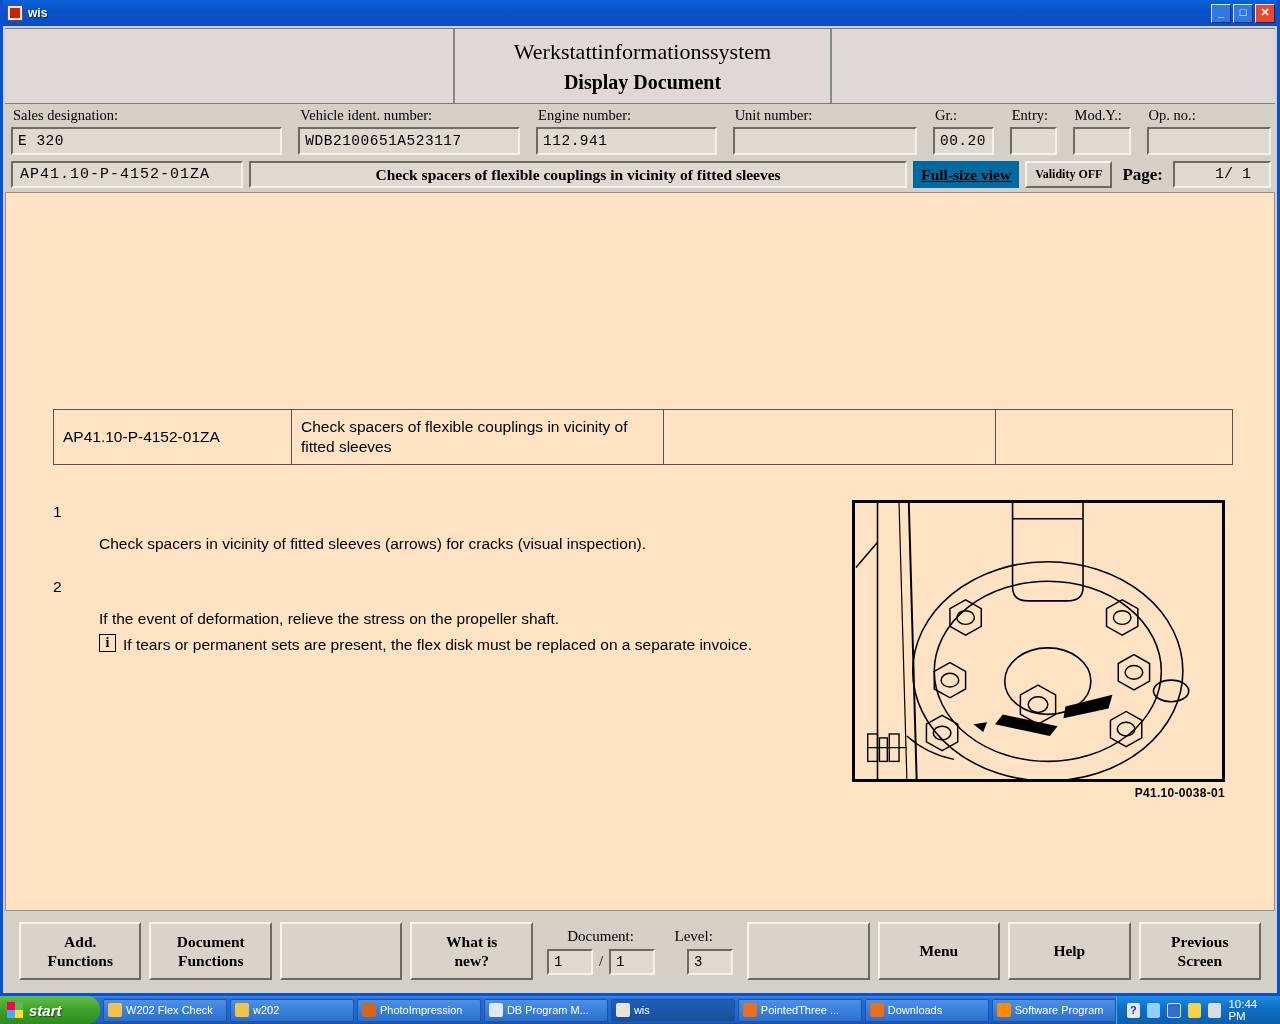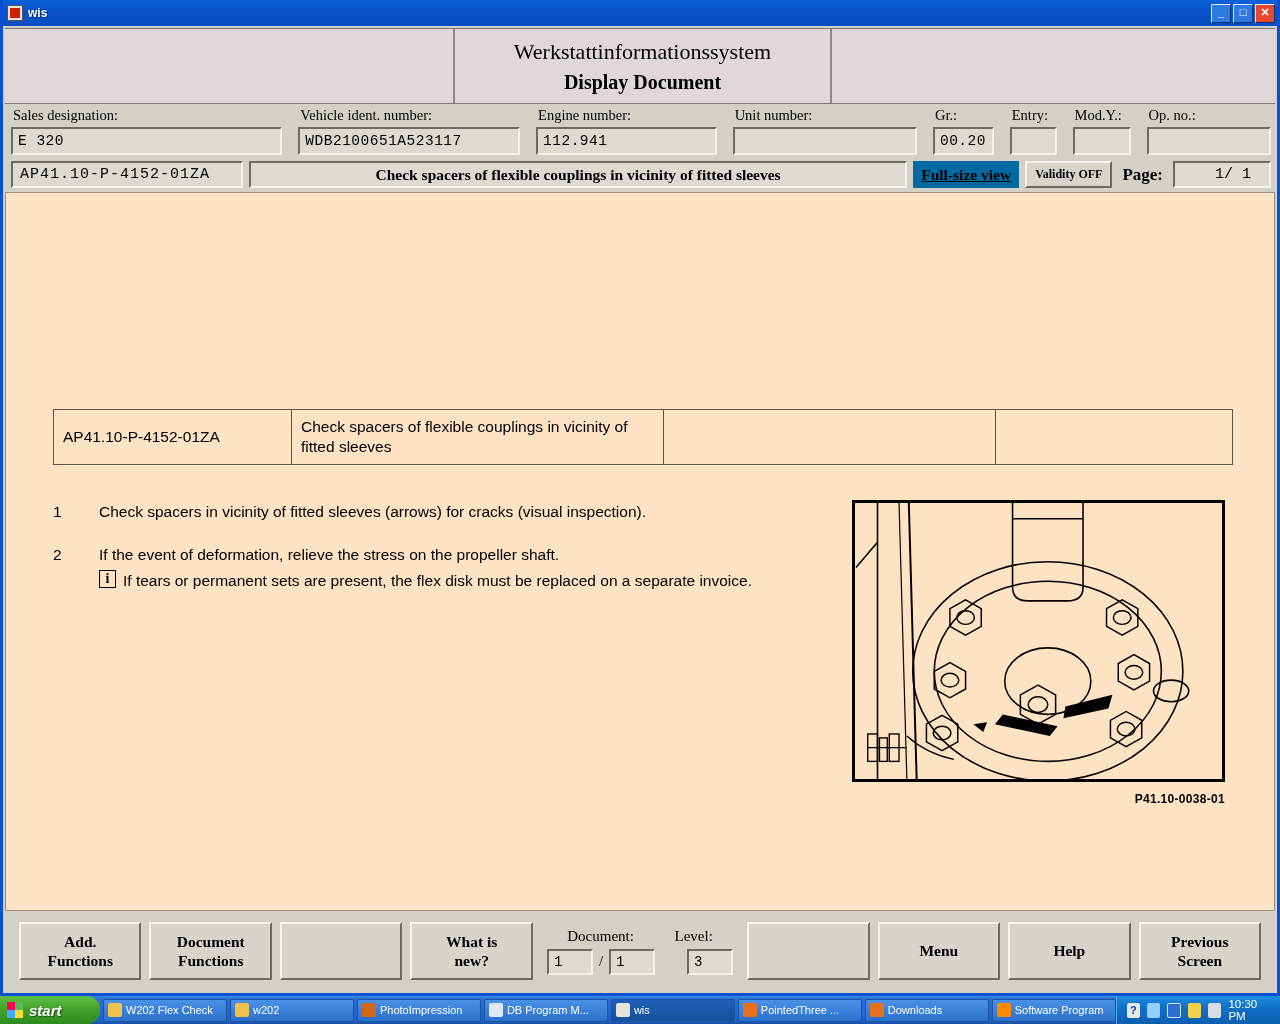--- a/index.html
+++ b/index.html
@@ -181,21 +181,21 @@
   #steps {
     position: absolute;
     left: 47px; top: 308px;
     width: 790px;
     font-family: "Liberation Sans", sans-serif;
     font-size: 15.5px;
     color: #000;
   }
   .step { display: flex; margin-bottom: 22px; line-height: 1.38; }
   .step .num { width: 46px; flex: 0 0 46px; }
-  .step .body { flex: 1; }
+  .step .body { flex: 1; margin-top: 32px; }
   .note { margin-top: 4px; display: flex; align-items: flex-start; }
   .i-box {
     display: inline-block;
     width: 17px; height: 18px;
     border: 1px solid #000;
     background: #fde2c4;
     text-align: center;
     font-family: "Liberation Serif", serif;
     font-weight: bold;
     font-size: 14px;
@@ -213,21 +213,20 @@
   #figure {
     width: 373px; height: 282px;
     border: 3px solid #000;
     background: #fde2c4;
   }
   #figure-cap {
     text-align: right;
     font-family: "Liberation Sans", sans-serif;
     font-size: 12px;
     font-weight: bold;
-    margin-top: 6px;
     letter-spacing: .3px;
   }
 
   
   #btnbar {
     height: 72px;
     margin: 4px 2px 6px 2px;
     display: flex;
     align-items: center;
     gap: 8px;
@@ -589,15 +588,15 @@
     <span class="ti-ico ti-upd"></span>
     <span>Software Program</span>
   </div>
 
   <div id="tray">
     <span class="tray-ico" style="background:#e8e8e8;color:#0b3fa8;font-size:11px;text-align:center;line-height:15px;font-weight:bold">?</span>
     <span class="tray-ico" style="background:#8fd0ff"></span>
     <span class="tray-ico" style="background:#2f6fd0;border:1px solid #cfe4ff"></span>
     <span class="tray-ico" style="background:#f2d24a"></span>
     <span class="tray-ico" style="background:#d8dde5"></span>
-    <span>10:30 PM</span>
+    <span>10:44 PM</span>
   </div>
 </div>
 
 </body></html>

